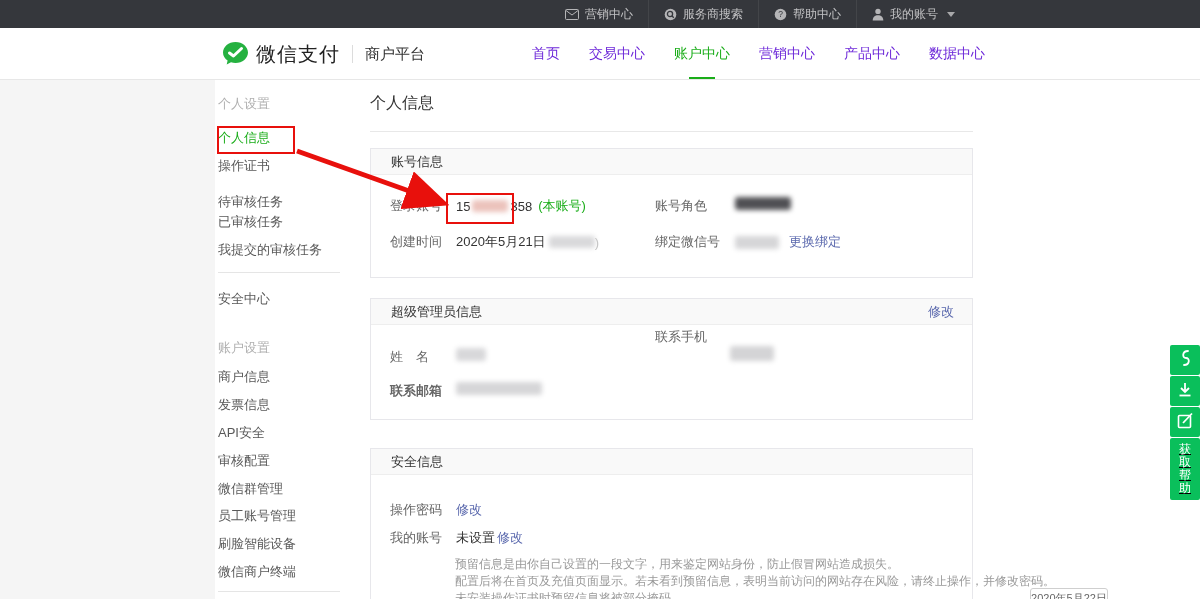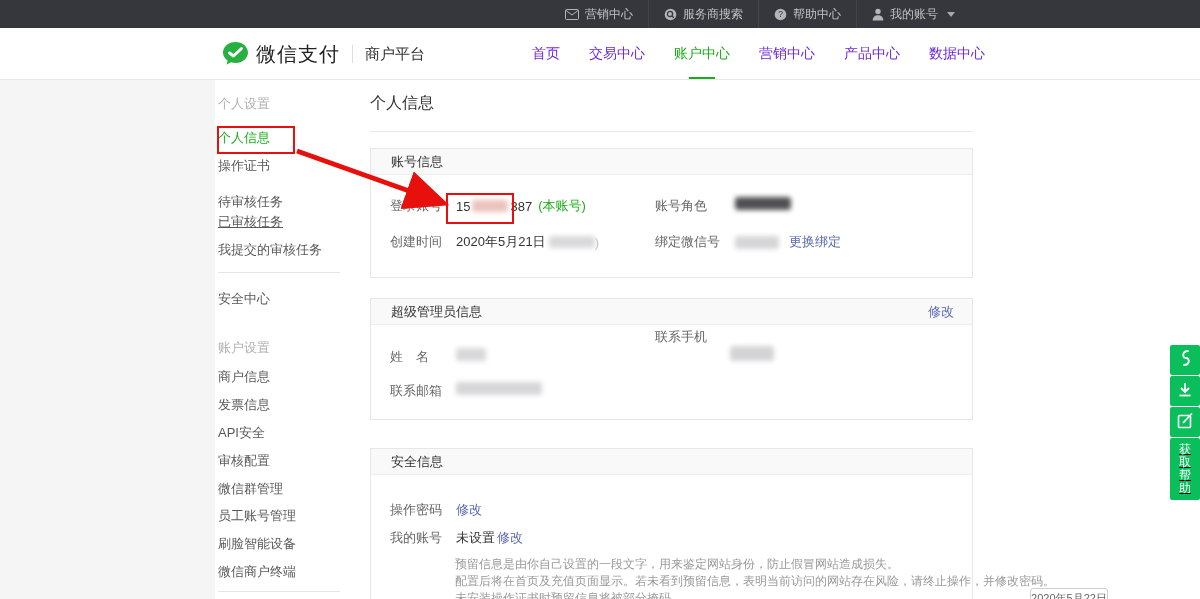--- a/index.html
+++ b/index.html
@@ -128,21 +128,21 @@
       <span class="nav-item">数据中心</span>
     </div>
   </div>
 
   <div class="gutter"></div>
   <div class="sidebar">
     <div class="side-header" style="top:15px;">个人设置</div>
     <div class="side-item active" style="top:49px;">个人信息</div>
     <div class="side-item" style="top:77px;">操作证书</div>
     <div class="side-item" style="top:105px;margin-top:8px;">待审核任务</div>
-    <div class="side-item" style="top:133px;text-decoration:underline;">已审核任务</div>
+    <div class="side-item" style="top:133px;">已审核任务</div>
     <div class="side-item" style="top:161px;">我提交的审核任务</div>
     <div class="side-divider" style="top:192px;"></div>
     <div class="side-item" style="top:210px;">安全中心</div>
     <div class="side-header" style="top:259px;">账户设置</div>
     <div class="side-item" style="top:288px;">商户信息</div>
     <div class="side-item" style="top:316px;">发票信息</div>
     <div class="side-item" style="top:344px;">API安全</div>
     <div class="side-item" style="top:372px;">审核配置</div>
     <div class="side-item" style="top:400px;">微信群管理</div>
     <div class="side-item" style="top:427px;">员工账号管理</div>
@@ -156,21 +156,21 @@
 
   <div class="section" style="top:148px; height:130px;">
     <div class="section-head">
       <span>账号信息</span>
     </div>
   </div>
   <div class="lbl" style="left:390px; top:197px;">登录账号</div>
   <div class="val" style="left:456px; top:197px;">
     <span>15</span>
     <span class="smudge" style="width:36px; height:12px; background:#ecc3bc; margin:0 2px;"></span>
-    <span>387</span>
+    <span>358</span>
     <span class="green-tag">(本账号)</span>
   </div>
   <div class="lbl" style="left:655px; top:197px;">账号角色</div>
   <div class="val" style="left:735px; top:197px;">
     <span class="smudge" style="width:56px; height:13px; background:#505054;"></span>
   </div>
   <div class="lbl" style="left:390px; top:233px;">创建时间</div>
   <div class="val" style="left:456px; top:233px;">
     <span>2020年5月21日</span>
     <span class="smudge" style="width:46px; height:12px; background:#d9d9db; margin-left:3px;"></span>
@@ -189,21 +189,21 @@
     </div>
   </div>
   <div class="lbl" style="left:390px; top:348px;">姓　名</div>
   <div class="val" style="left:456px; top:348px;">
     <span class="smudge" style="width:30px; height:13px; background:#d8d8da;"></span>
   </div>
   <div class="lbl" style="left:655px; top:328px;">联系手机</div>
   <div class="val" style="left:730px; top:346px;">
     <span class="smudge" style="width:44px; height:15px; background:#d4d4d6;"></span>
   </div>
-  <div class="lbl" style="left:390px; top:382px;">联系邮箱</div>
+  <div class="lbl" style="left:390px; top:382px;font-weight:bold;">联系邮箱</div>
   <div class="val" style="left:456px; top:382px;">
     <span class="smudge" style="width:86px; height:13px; background:#d6d6d8;"></span>
   </div>
 
   <div class="section" style="top:448px; height:170px;">
     <div class="section-head">
       <span>安全信息</span>
     </div>
   </div>
   <div class="lbl" style="left:390px; top:501px;">操作密码</div>

